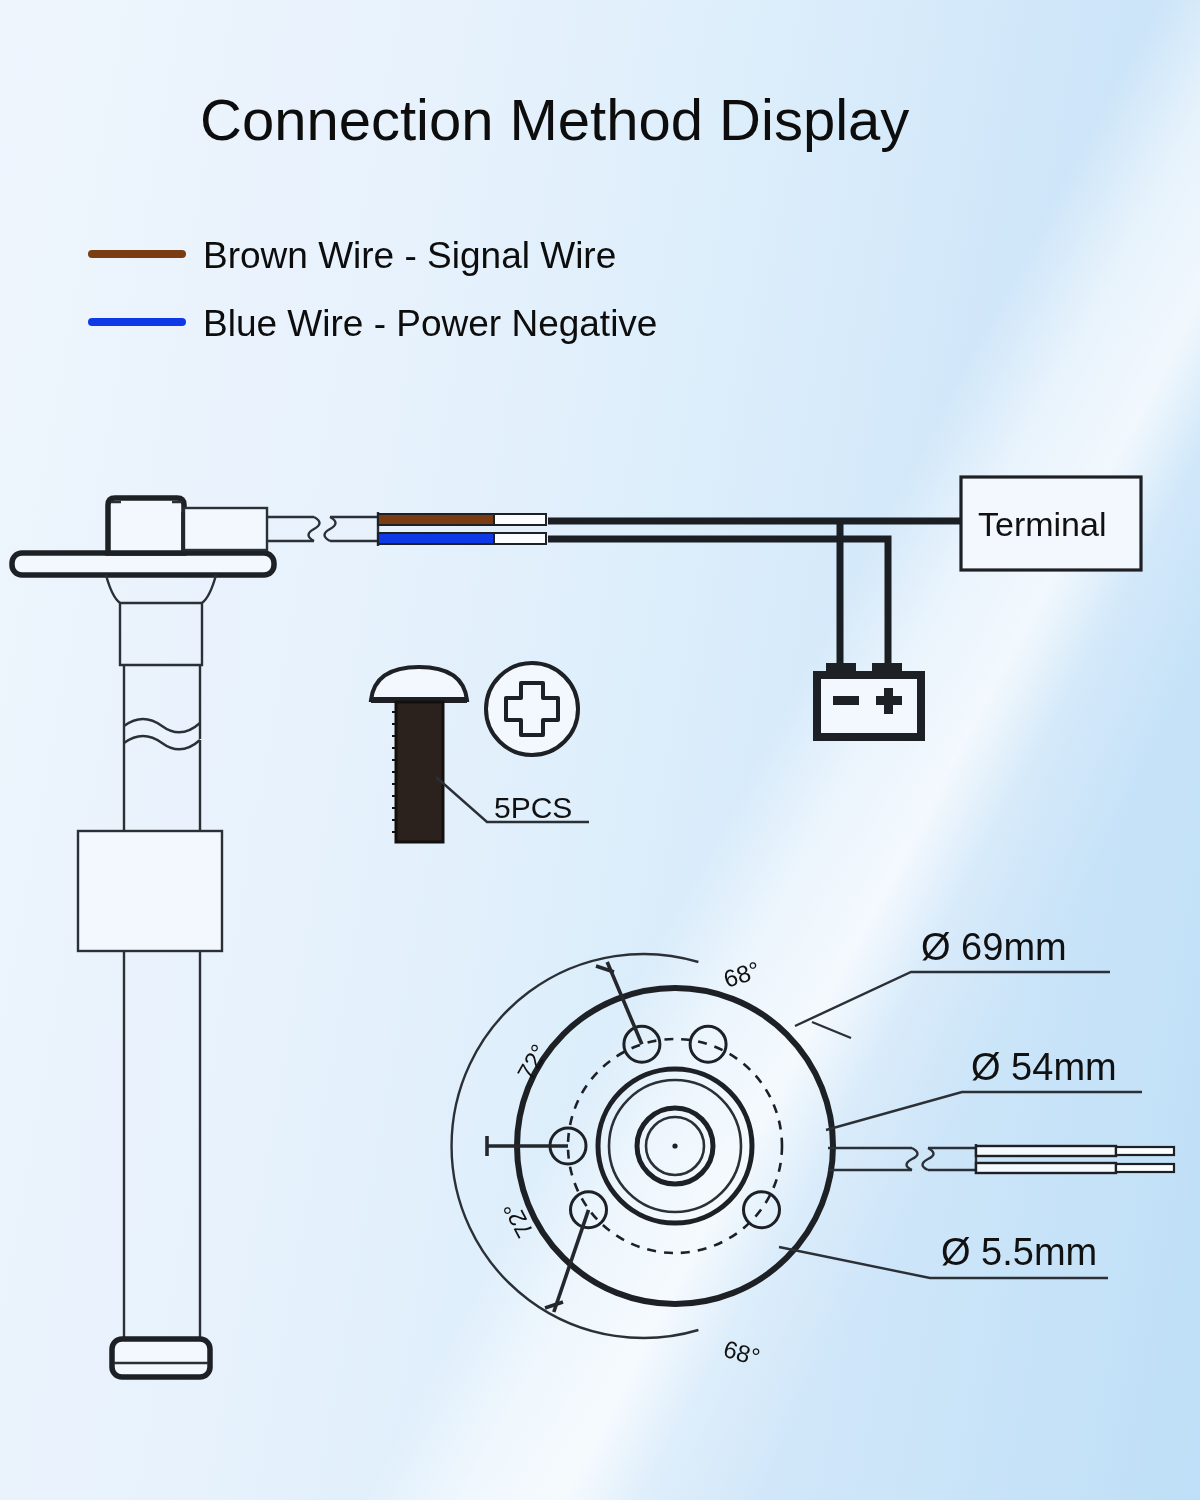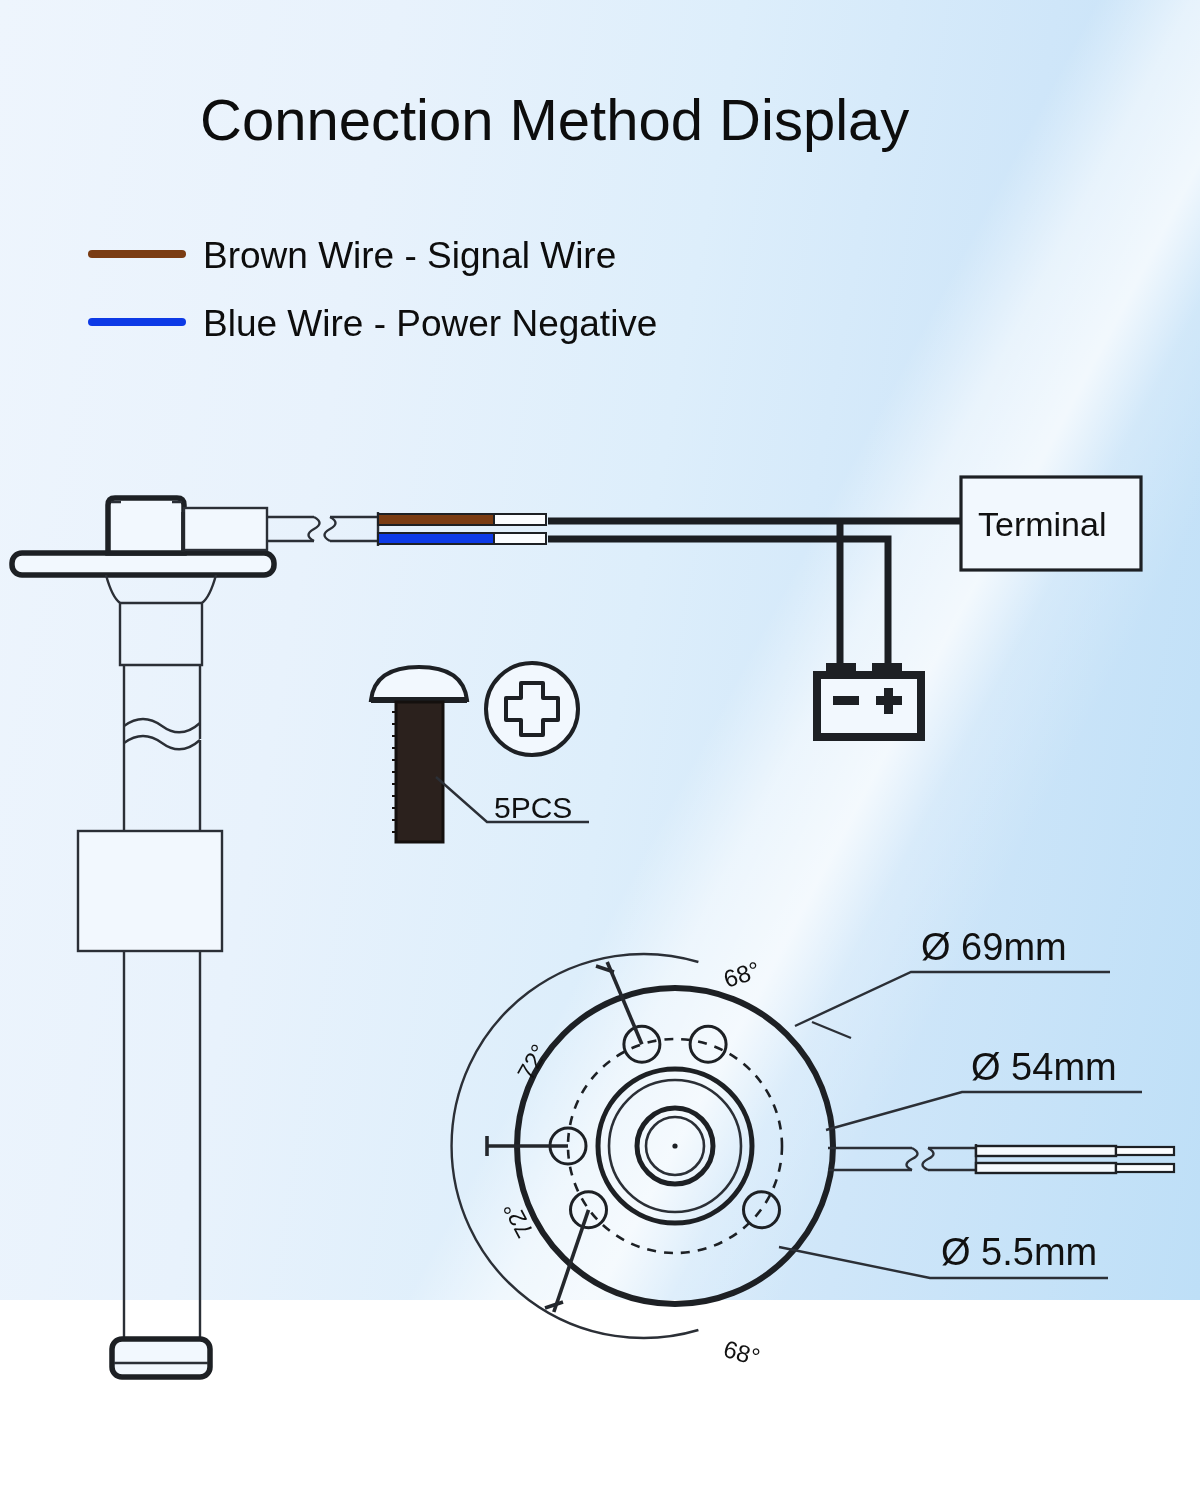--- a/index.html
+++ b/index.html
@@ -9,21 +9,21 @@
   }
   body {
     width: 1200px;
     height: 1500px;
     font-family: "Liberation Sans", sans-serif;
     overflow: hidden;
   }
   #page {
     position: relative;
     width: 1200px;
-    height: 1300px;
+    height: 1500px;
     background:
       linear-gradient(118deg,
         rgba(255,255,255,0.00) 58%,
         rgba(255,255,255,0.55) 63%,
         rgba(255,255,255,0.75) 68%,
         rgba(255,255,255,0.20) 72%,
         rgba(255,255,255,0.00) 78%),
       linear-gradient(100deg, #eef5fd 0%, #e8f2fc 28%, #ddeefb 52%, #cfe6f9 74%, #bedff7 100%);
   }
   #diagram {

